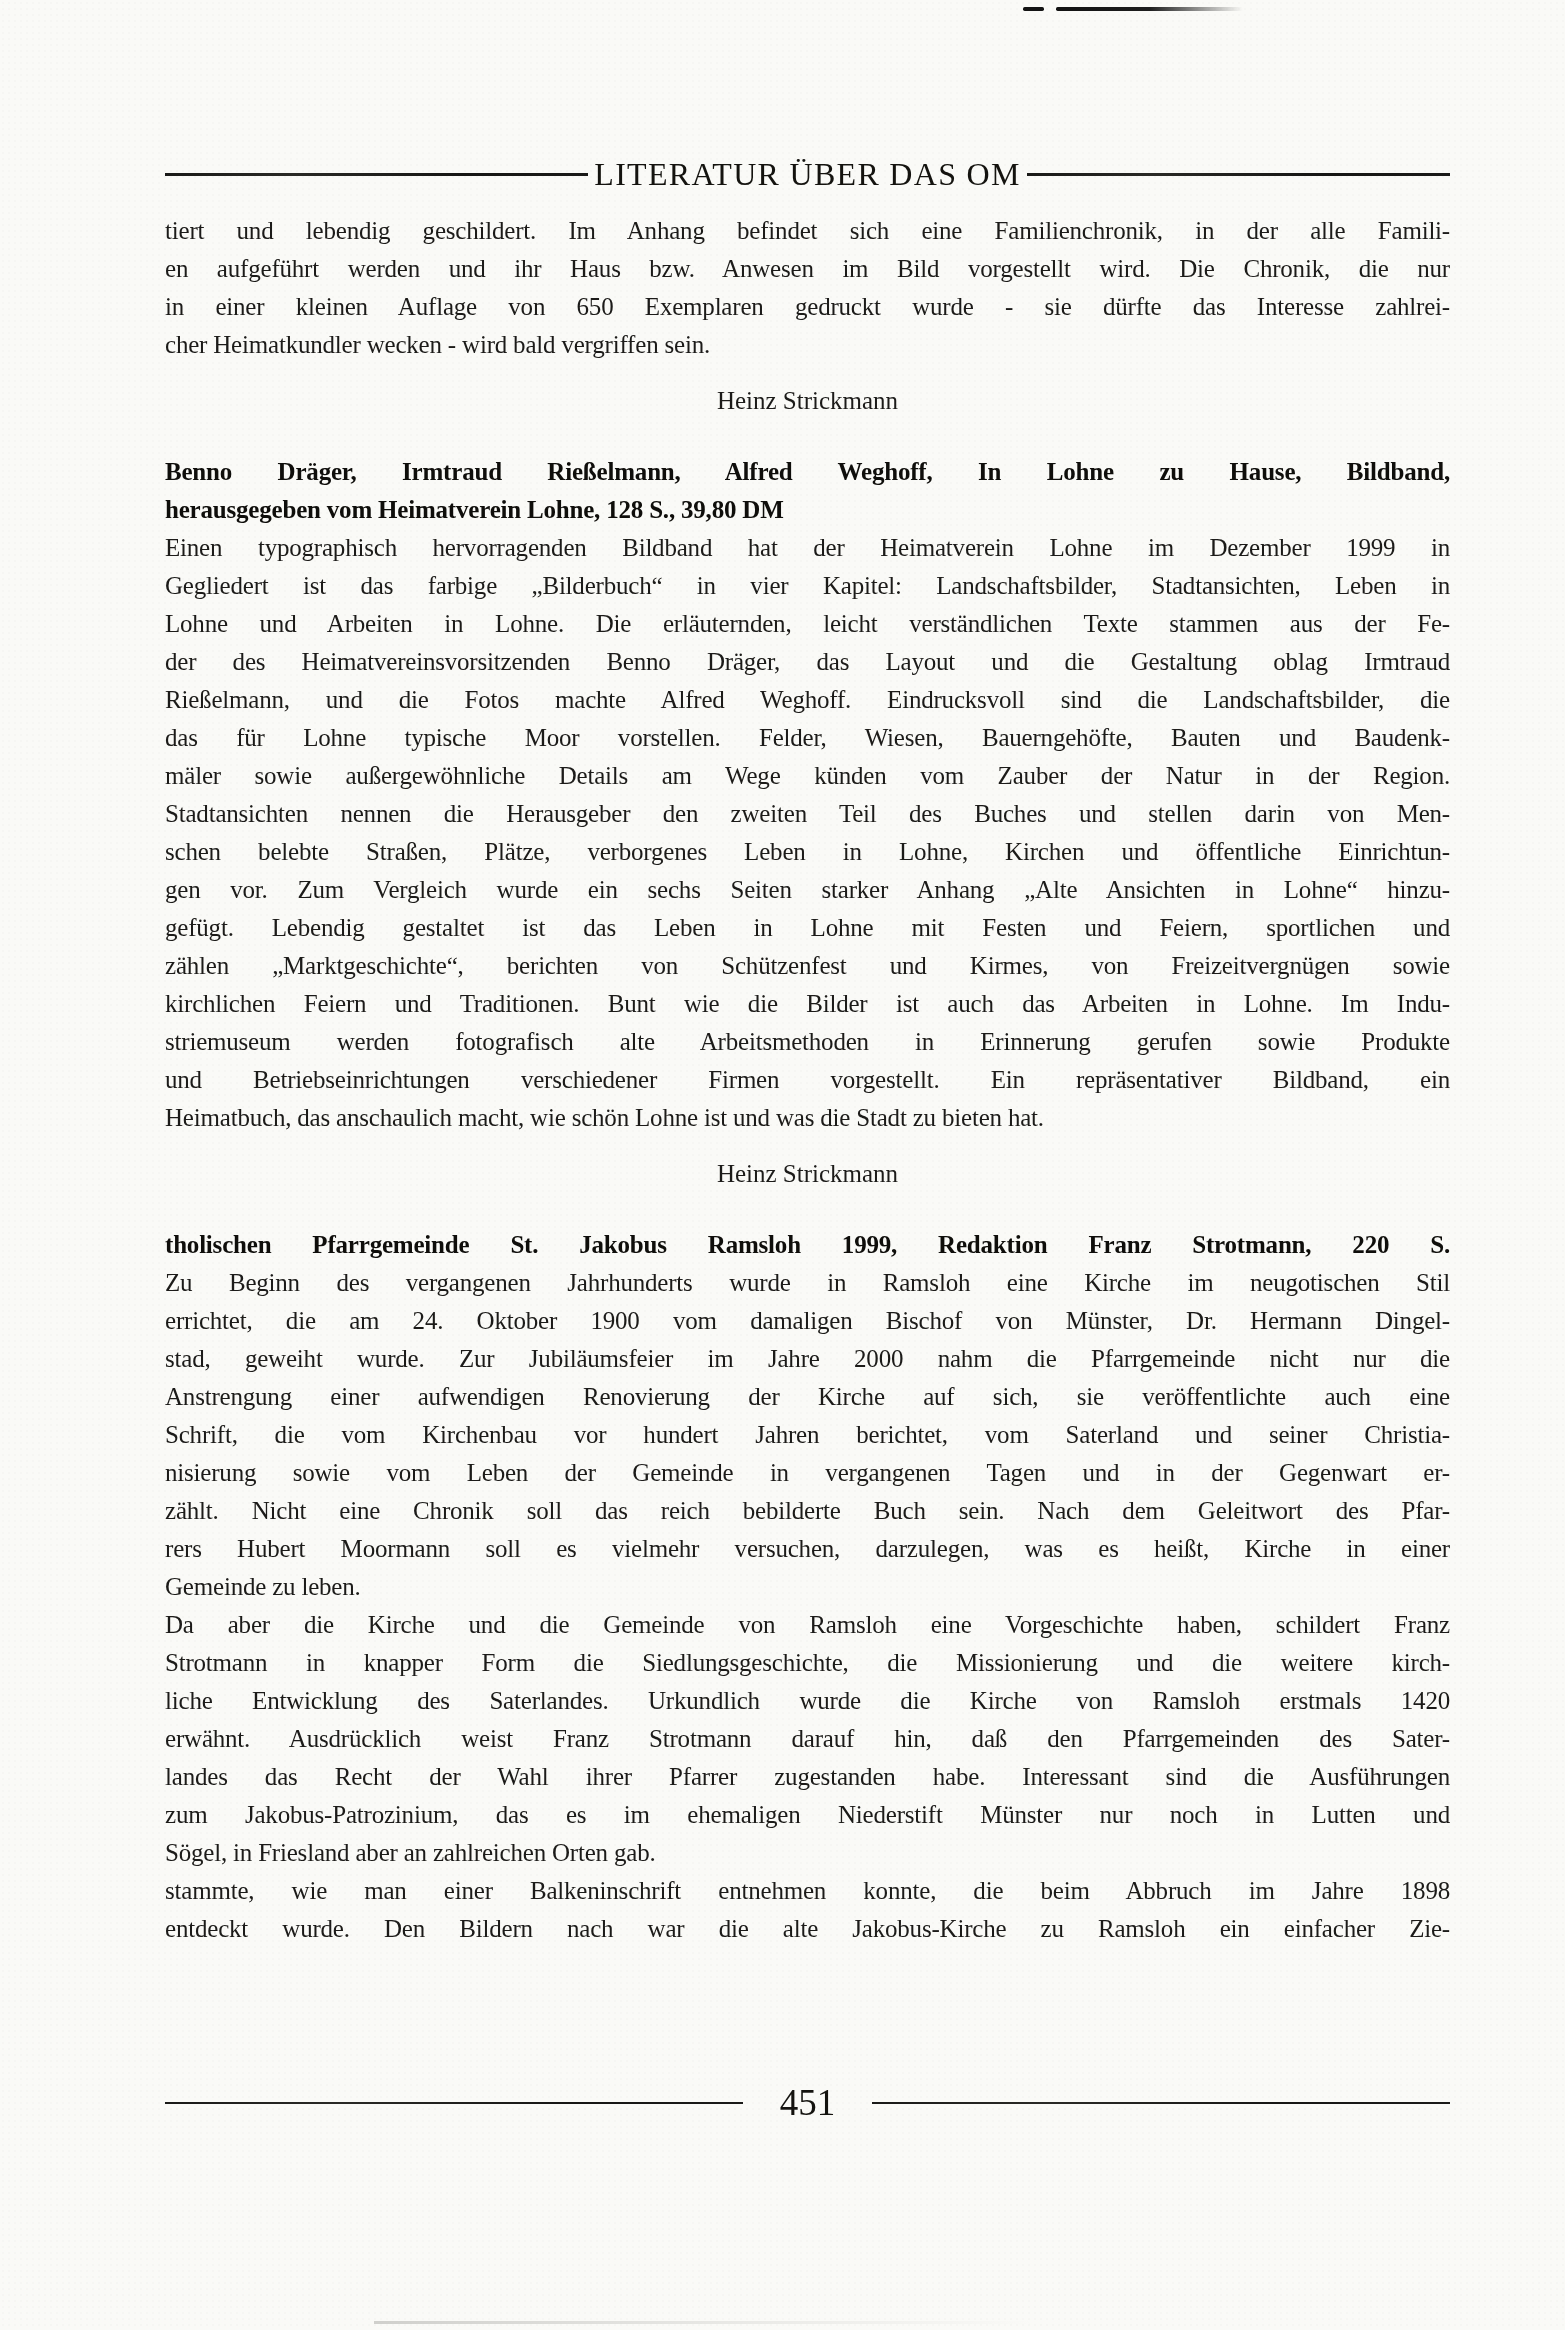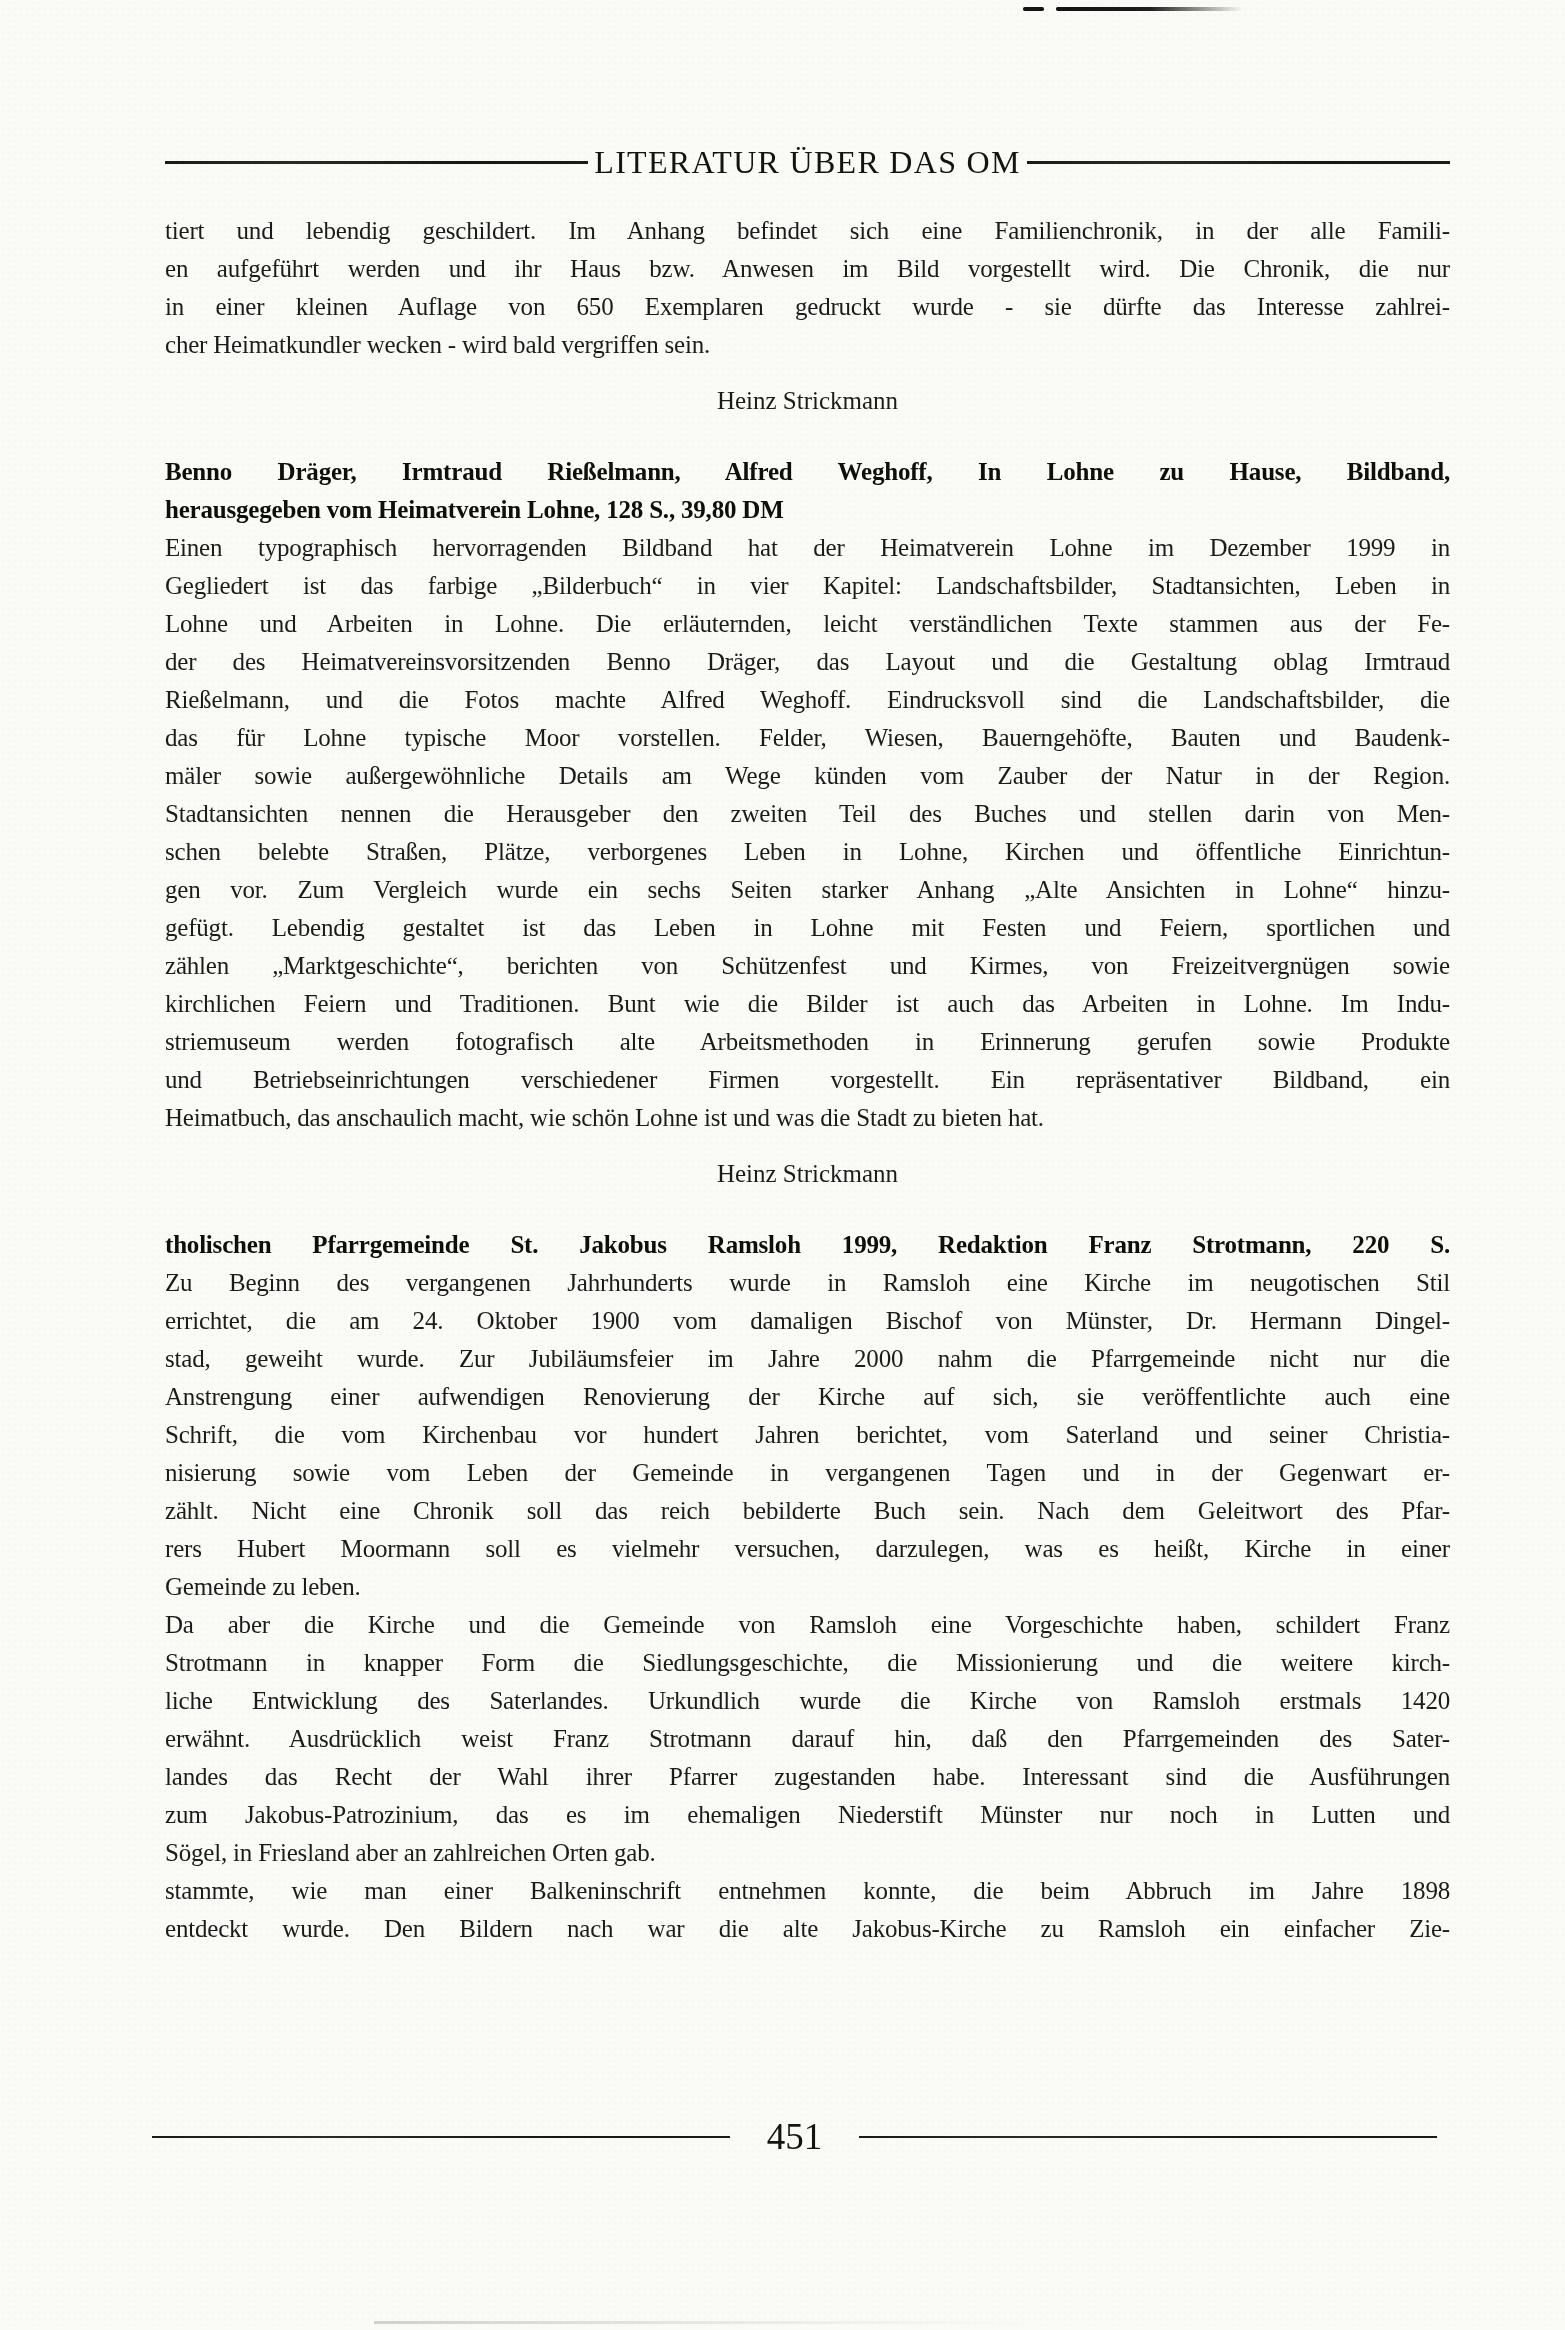--- a/index.html
+++ b/index.html
@@ -40,21 +40,21 @@
     height: 4.3px;
     background: linear-gradient(to right, #121212 0%, #1e1e1e 50%, rgba(30,30,30,0) 100%);
     border-radius: 1.7px;
   }
 
   
   .running-head {
     position: absolute;
     left: 165px;
     width: 1285px;
-    top: 144px;
+    top: 156px;
     display: flex;
     align-items: center;
     gap: 6px;
   }
   .head-title {
     font-size: 32px;
     letter-spacing: 1.3px;
     white-space: nowrap;
     color: #14130f;
   }
@@ -93,27 +93,26 @@
     font-size: 25px;
     line-height: 38px;
     height: 38px;
     margin-top: 18px;
     text-align: center;
   }
 
   
   .page-footer {
     position: absolute;
-    left: 152px;
+    left: 165px;
     width: 1285px;
     top: 2082px;
     display: flex;
     align-items: center;
     gap: 37px;
-    margin-top: 34px;
   }
   .folio {
     font-size: 37px;
     line-height: 42px;
     white-space: nowrap;
     color: #14130f;
   }
 
   
   .scan-artifact-bottom {

